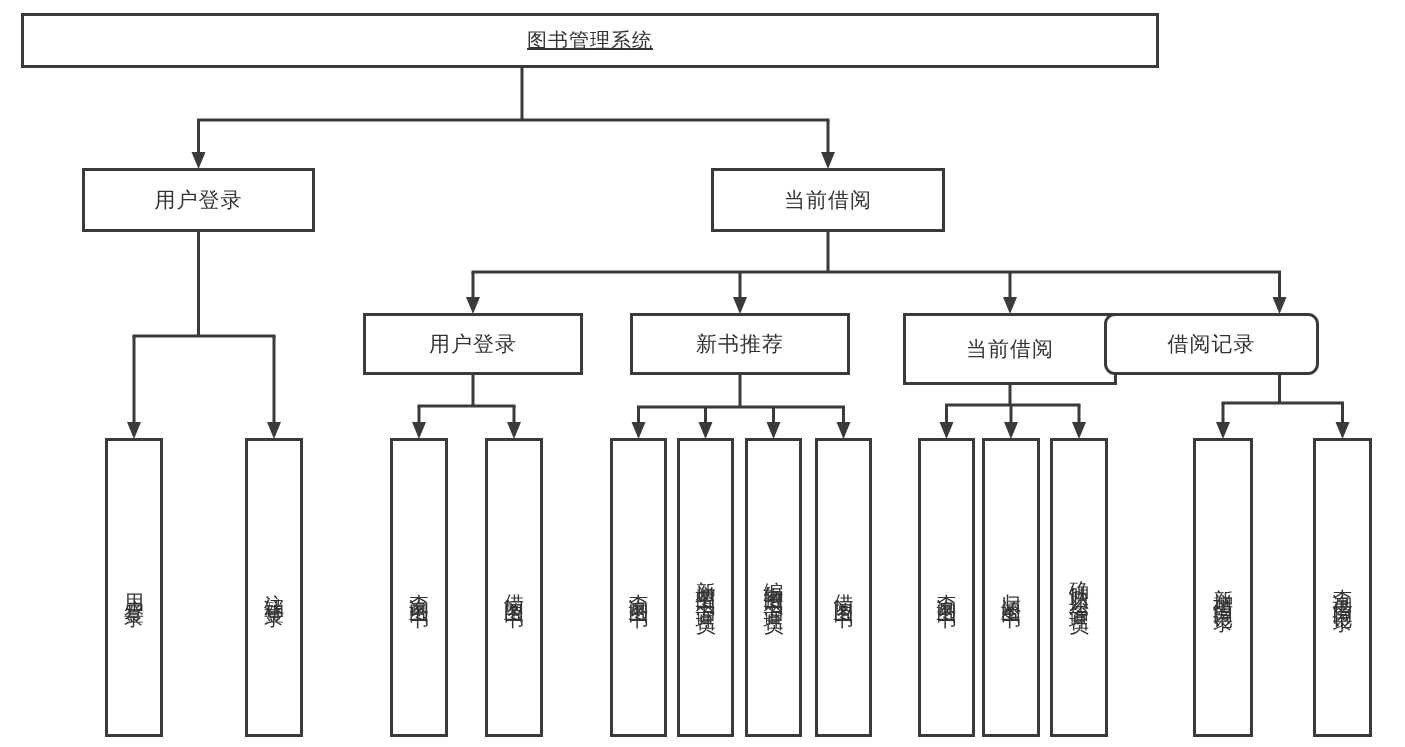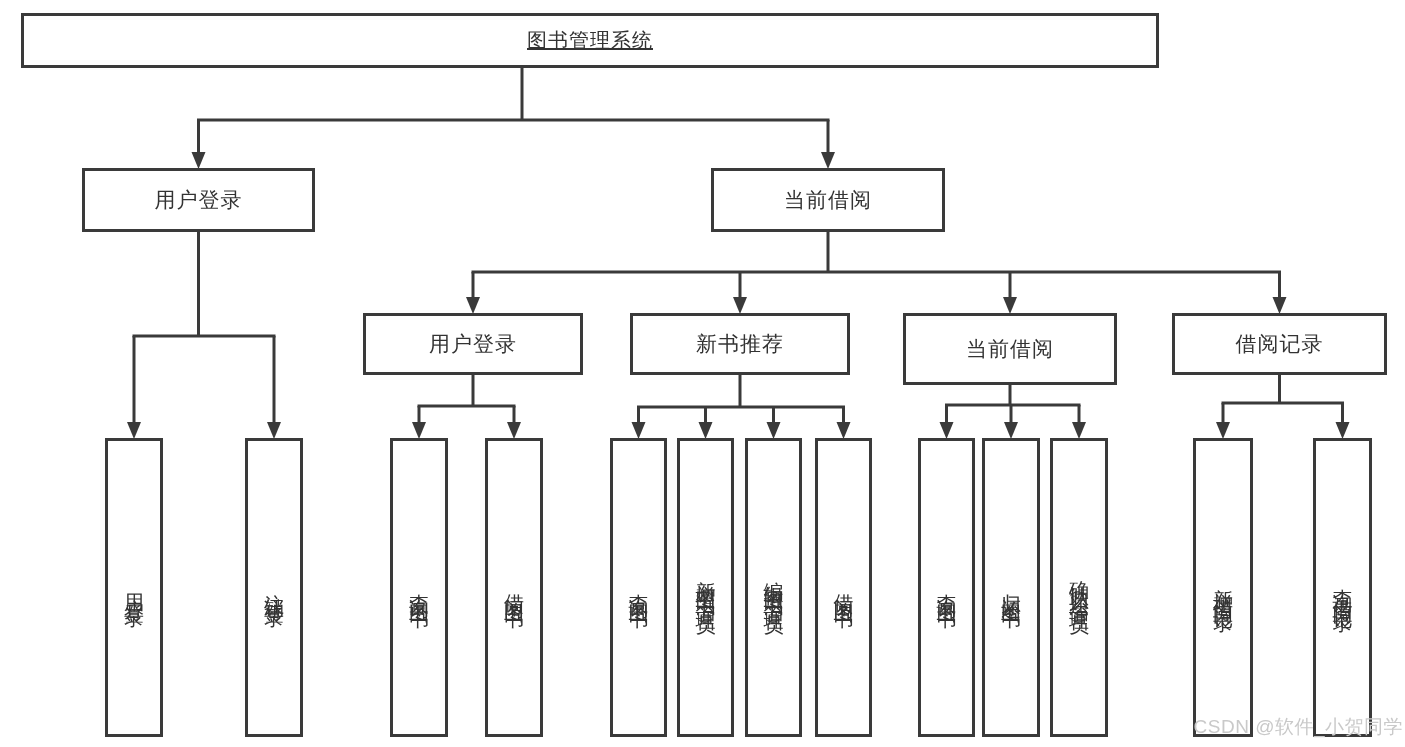--- a/index.html
+++ b/index.html
@@ -118,27 +118,26 @@
     </svg>
   <div id="node-layer">
       <div class="node h root" style="left: 21px; top: 13px; width: 1138px; height: 55px; text-decoration: underline;">图书管理系统</div>
       <div class="node h" style="left: 82px; top: 168px; width: 233px; height: 64px;">用户登录</div>
       <div class="node h" style="left: 711px; top: 168px; width: 234px; height: 64px;">当前借阅</div>
       <div class="node v" style="left: 105px; top: 438px; width: 58px; height: 299px;">用户登录</div>
       <div class="node v" style="left: 245px; top: 438px; width: 58px; height: 299px;">注销登录</div>
       <div class="node h" style="left: 363px; top: 313px; width: 220px; height: 62px;">用户登录</div>
       <div class="node h" style="left: 630px; top: 313px; width: 220px; height: 62px;">新书推荐</div>
       <div class="node h" style="left: 903px; top: 313px; width: 214px; height: 72px;">当前借阅</div>
-      <div class="node h" style="left: 1172px; top: 313px; width: 215px; height: 62px;">借阅记录</div>
+      <div class="node h" style="left: 1104px; top: 313px; width: 215px; height: 62px; border-radius: 11px;">借阅记录</div>
       <div class="node v" style="left: 390px; top: 438px; width: 58px; height: 299px;">查询图书</div>
       <div class="node v" style="left: 485px; top: 438px; width: 58px; height: 299px;">借阅图书</div>
       <div class="node v" style="left: 610px; top: 438px; width: 57px; height: 299px;">查询图书</div>
       <div class="node v" style="left: 677px; top: 438px; width: 57px; height: 299px;">新增图书（管理员）</div>
       <div class="node v" style="left: 745px; top: 438px; width: 57px; height: 299px;">编辑图书（管理员）</div>
       <div class="node v" style="left: 815px; top: 438px; width: 57px; height: 299px;">借阅图书</div>
       <div class="node v" style="left: 918px; top: 438px; width: 57px; height: 299px;">查询图书</div>
       <div class="node v" style="left: 982px; top: 438px; width: 58px; height: 299px;">归还图书</div>
       <div class="node v" style="left: 1050px; top: 438px; width: 58px; height: 299px;">确认归还（管理员）</div>
       <div class="node v" style="left: 1193px; top: 438px; width: 60px; height: 299px;">新增借阅记录</div>
       <div class="node v" style="left: 1313px; top: 438px; width: 59px; height: 299px;">查询借阅记录</div>
     </div>
-  <div class="watermark">CSDN @软件_小贺同学</div>
 </div>
 
 </body></html>

